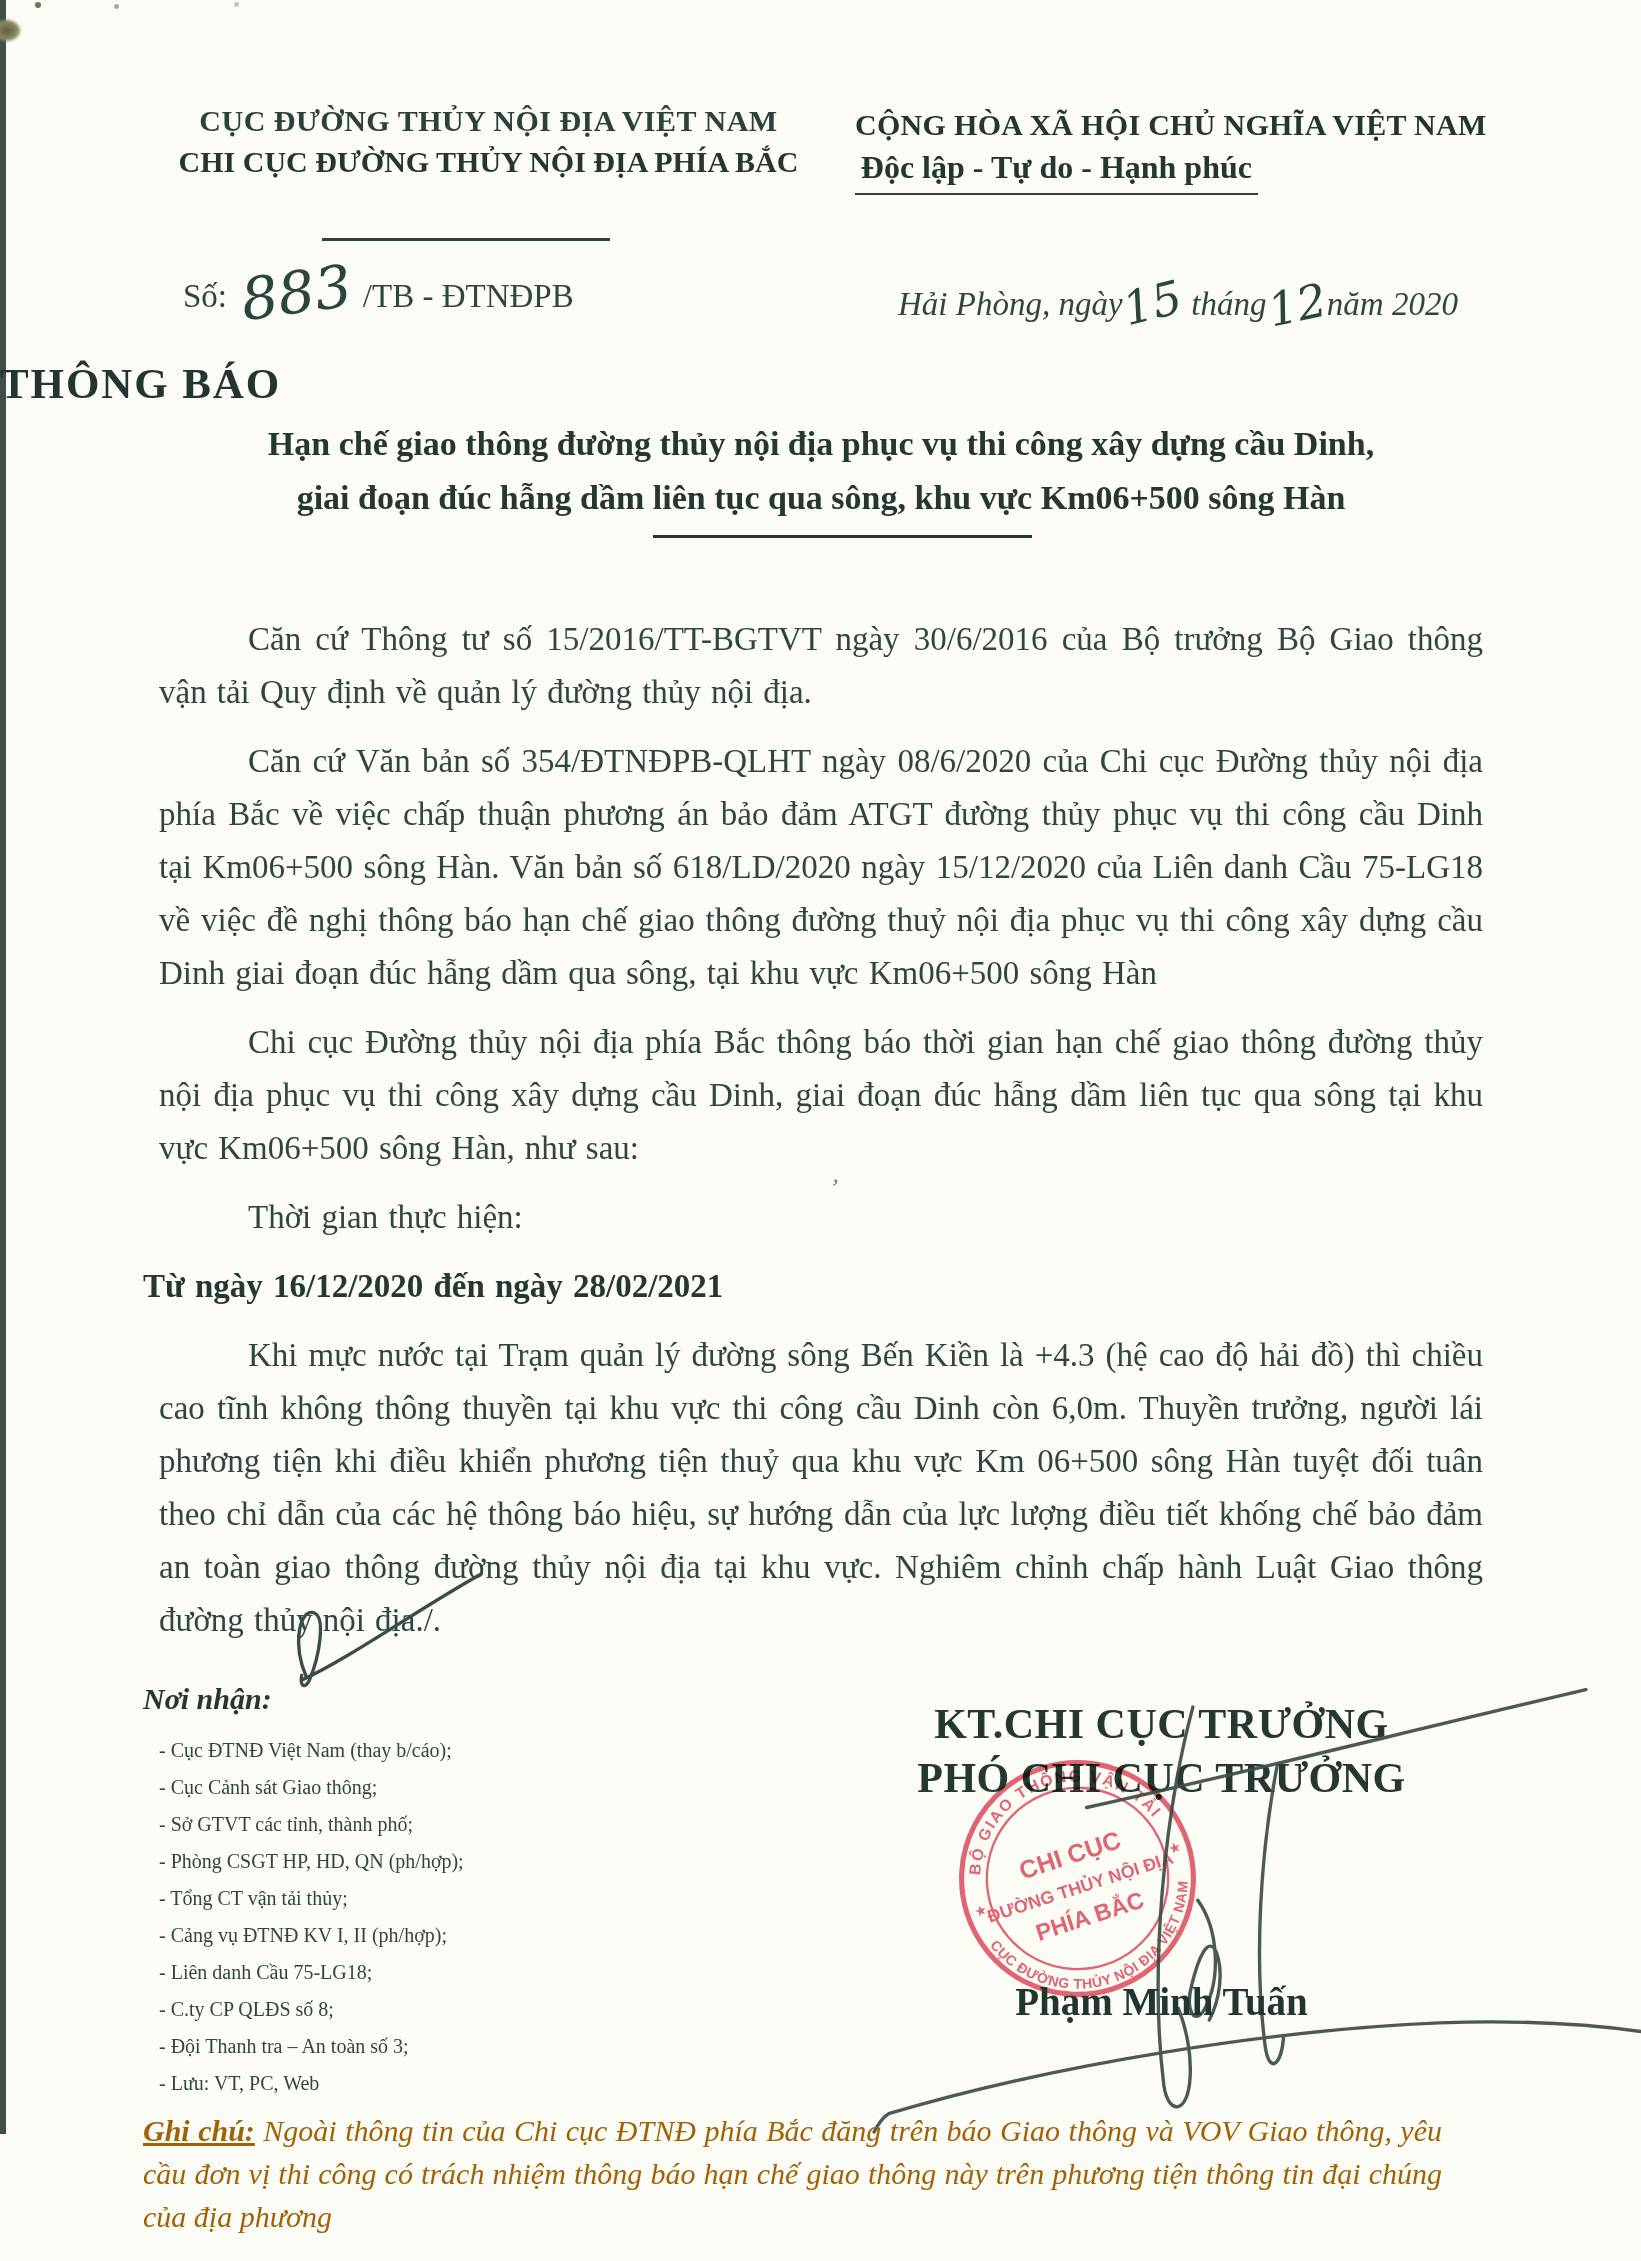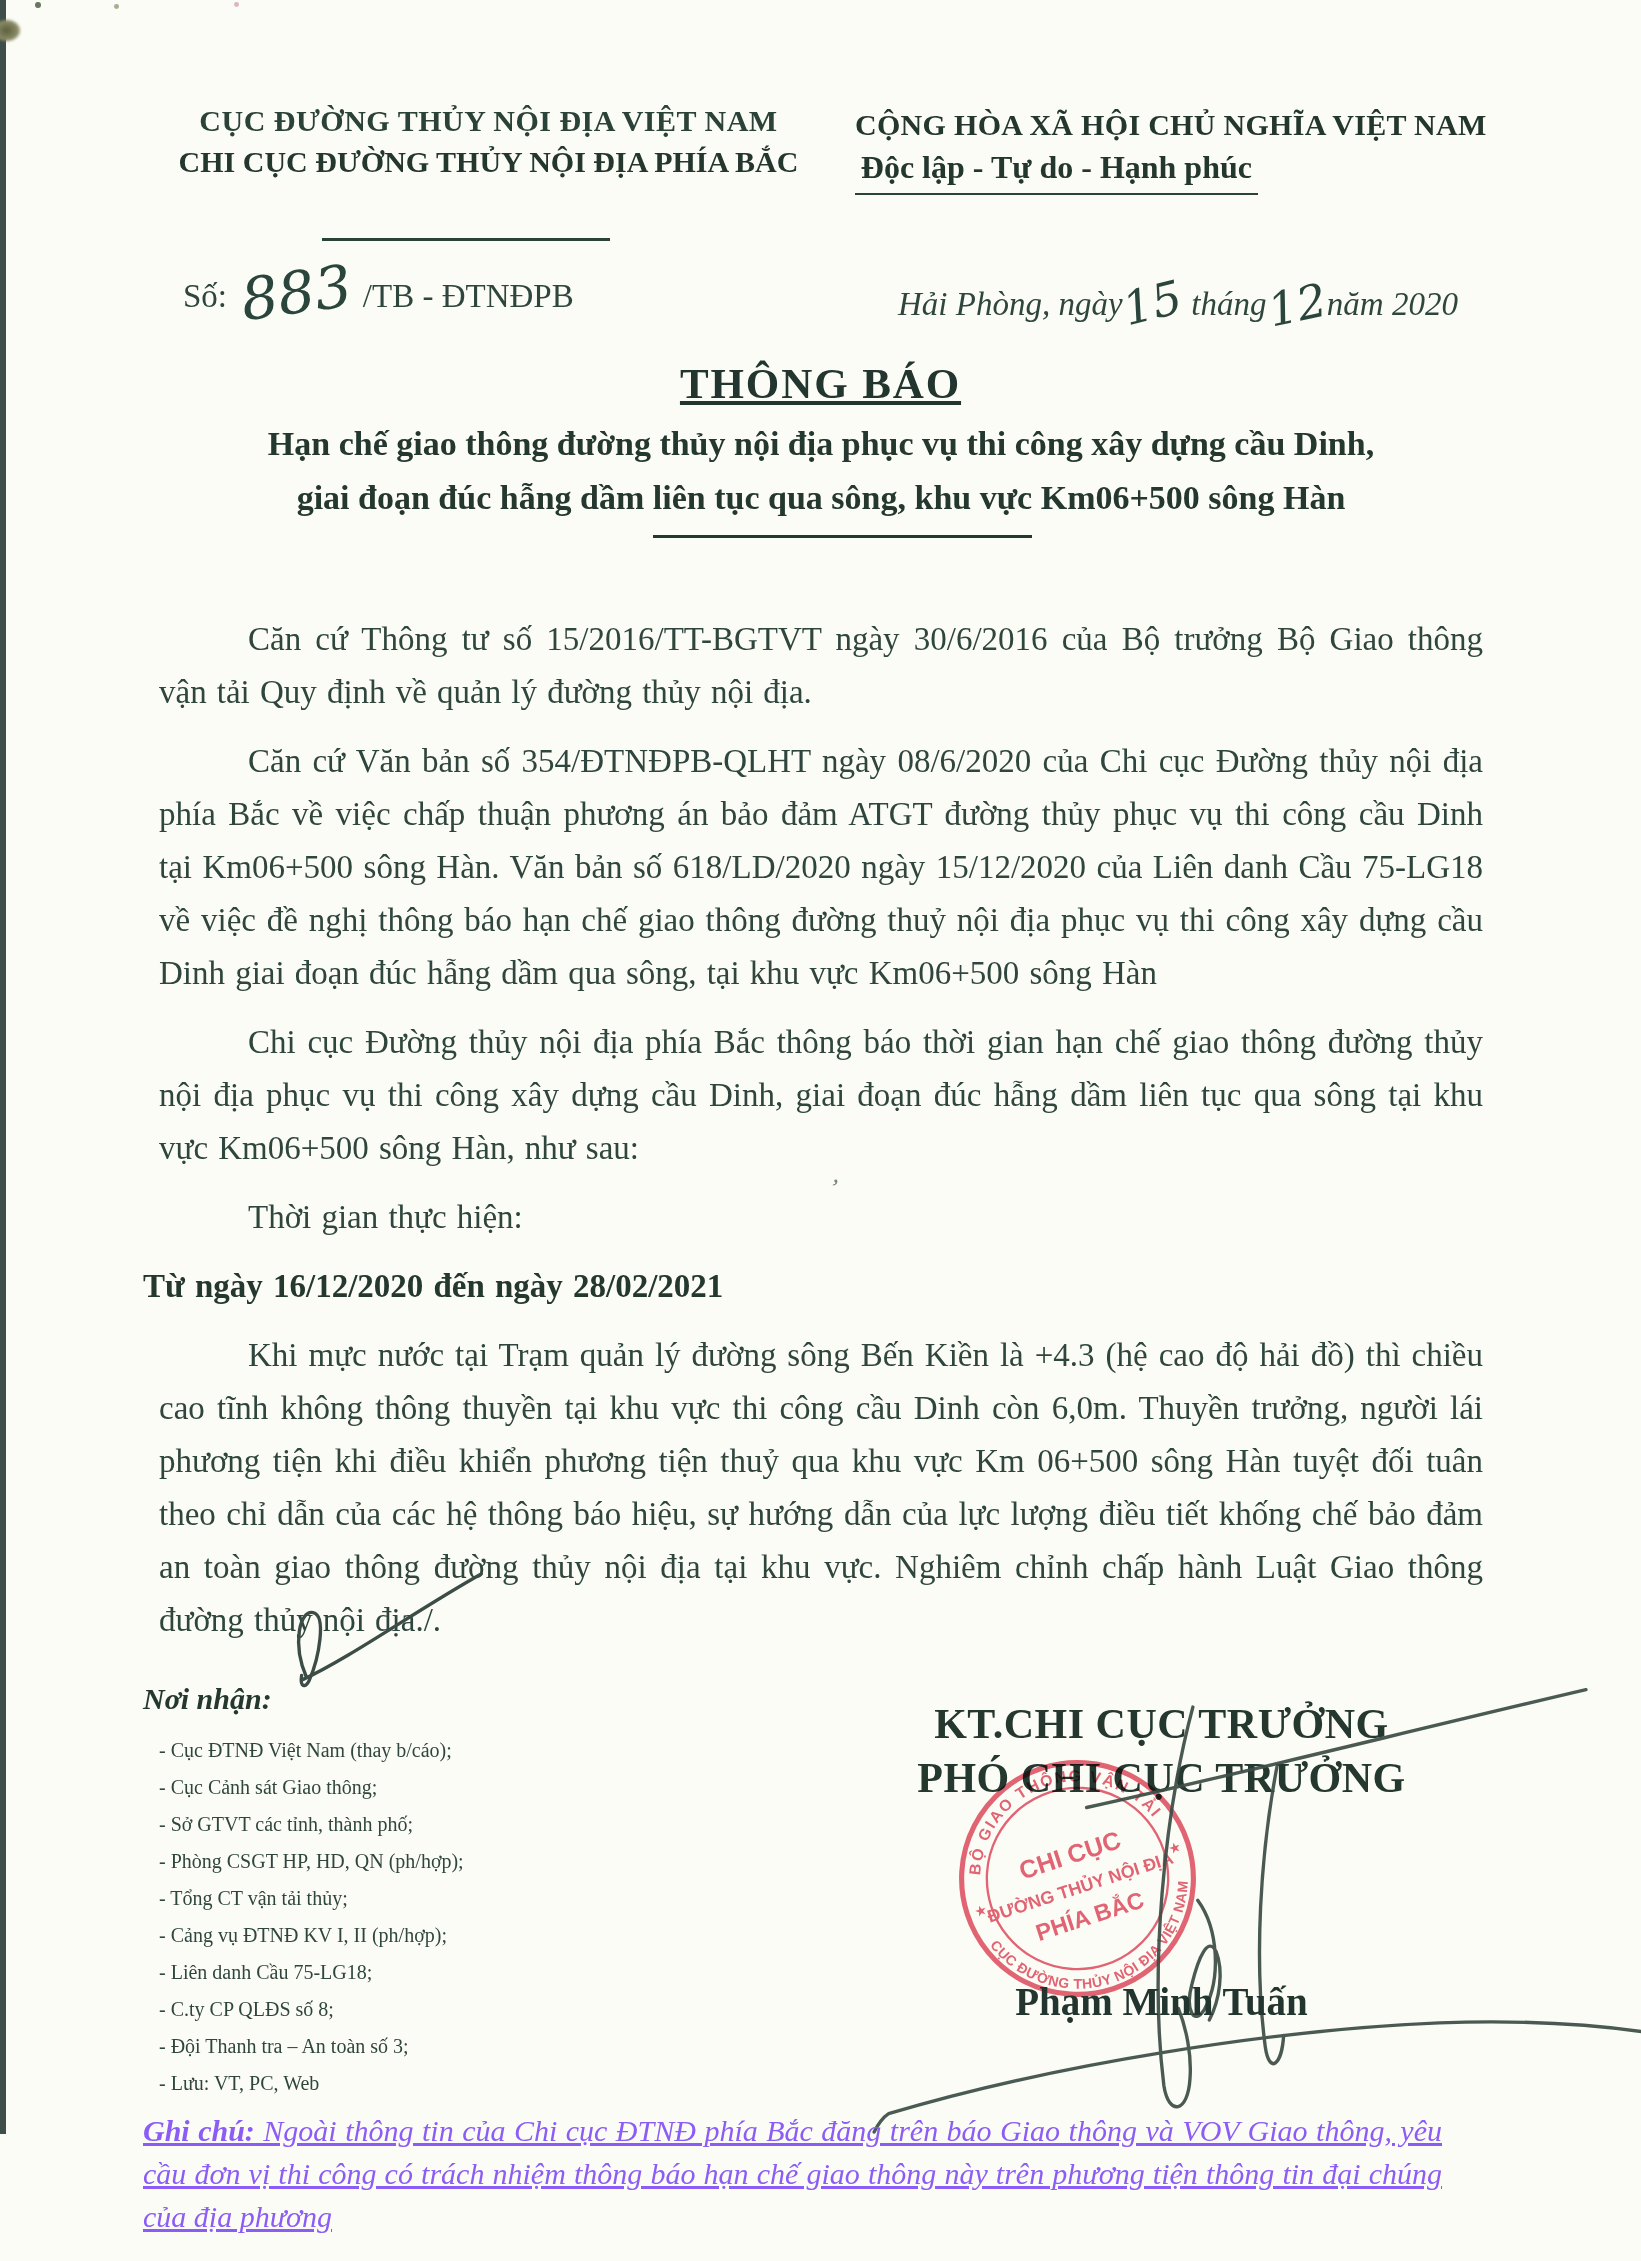--- a/index.html
+++ b/index.html
@@ -30,42 +30,42 @@
   .hdr-right .l1{font-size:30px;font-weight:700;color:#24372f;letter-spacing:0.3px;}
   .hdr-right .l2{display:inline-block;font-size:32px;font-weight:700;color:#24372f;border-bottom:2.9px solid #2b4239;padding:0 5.8px 4.8px 5.8px;}
 
   .doc-number{position:absolute;left:183px;top:278px;font-size:33px;white-space:nowrap;}
   .hand{font-family:"DejaVu Serif", serif;font-style:italic;color:#2a453c;display:inline-block;}
   .hand.num-main{font-size:58px;transform:rotate(-8deg);vertical-align:-5.8px;margin:0 11.6px 0 13.5px;line-height:0;}
   .dateline{position:absolute;left:898px;top:286px;font-size:33px;font-style:italic;white-space:nowrap;}
   .hand.num-day{font-size:46px;transform:rotate(-14deg);vertical-align:-3.9px;margin:0 1.9px 0 0;line-height:0;}
   .hand.num-month{font-size:46px;transform:rotate(-12deg);vertical-align:-5.8px;margin:0 0 0 1.9px;line-height:0;}
 
-  .title{position:absolute;left:0;top:359px;width:1641px;text-align:center;font-size:43px;font-weight:700;letter-spacing:1.9px;color:#22362f;text-decoration:underline;}
+  .title{position:absolute;left:0;top:359px;width:1641px;text-align:left;font-size:43px;font-weight:700;letter-spacing:1.9px;color:#22362f;}
   .subtitle{position:absolute;left:145px;top:417px;width:1352px;text-align:center;font-size:34px;font-weight:700;line-height:54px;color:#24382f;}
   .subtitle .uline{border-bottom:3.9px solid #24382f;padding-bottom:19px;}
 
   .body-text{position:absolute;left:143px;top:597px;width:1356px;font-size:33px;line-height:53px;text-align:justify;color:#2f463e;word-spacing:1.9px;}
   .body-text p{margin:16px;text-indent:89px;}
   .body-text p.centered{text-indent:0;font-weight:700;color:#24382f;margin:3.9px 0 5.8px 0;}
 
   .flourish{position:absolute;left:263px;top:1566px;}
 
   .recipients{position:absolute;left:143px;top:1682px;width:541px;}
   .recipients .label{font-size:30px;font-weight:700;font-style:italic;color:#24382f;margin-bottom:7.7px;}
   .recipients ul{list-style:none;margin:16px;padding:0;font-size:20px;line-height:37px;}
 
   .sigblock{position:absolute;left:850px;top:1697px;width:623px;text-align:center;}
   .sigblock .s1,.sigblock .s2{font-size:42px;font-weight:700;letter-spacing:0.5px;color:#24382f;line-height:54px;}
   .sig-name{position:absolute;left:850px;top:1979px;width:623px;text-align:center;font-size:39px;font-weight:700;color:#22362f;}
 
   .stamp{position:absolute;left:956px;top:1757px;width:243px;height:243px;mix-blend-mode:multiply;}
   .sig-strokes{position:absolute;left:821px;top:1680px;width:821px;height:454px;}
 
-  .note{position:absolute;left:143px;top:2109px;width:1299px;font-size:30px;font-style:italic;line-height:43px;text-align:justify;color:#8b5cf6;text-decoration:underline;}
+  .note{position:absolute;left:143px;top:2109px;width:1299px;font-size:30px;font-style:italic;line-height:43px;text-align:justify;color:#a16207;}
   .note .label{font-weight:700;text-decoration:underline;}
 </style>
 </head>
 <body>
 
 <div class="page">
 
   <div class="edge-bar"></div>
   <div class="stain"></div>
   <div class="speck s1"></div>

